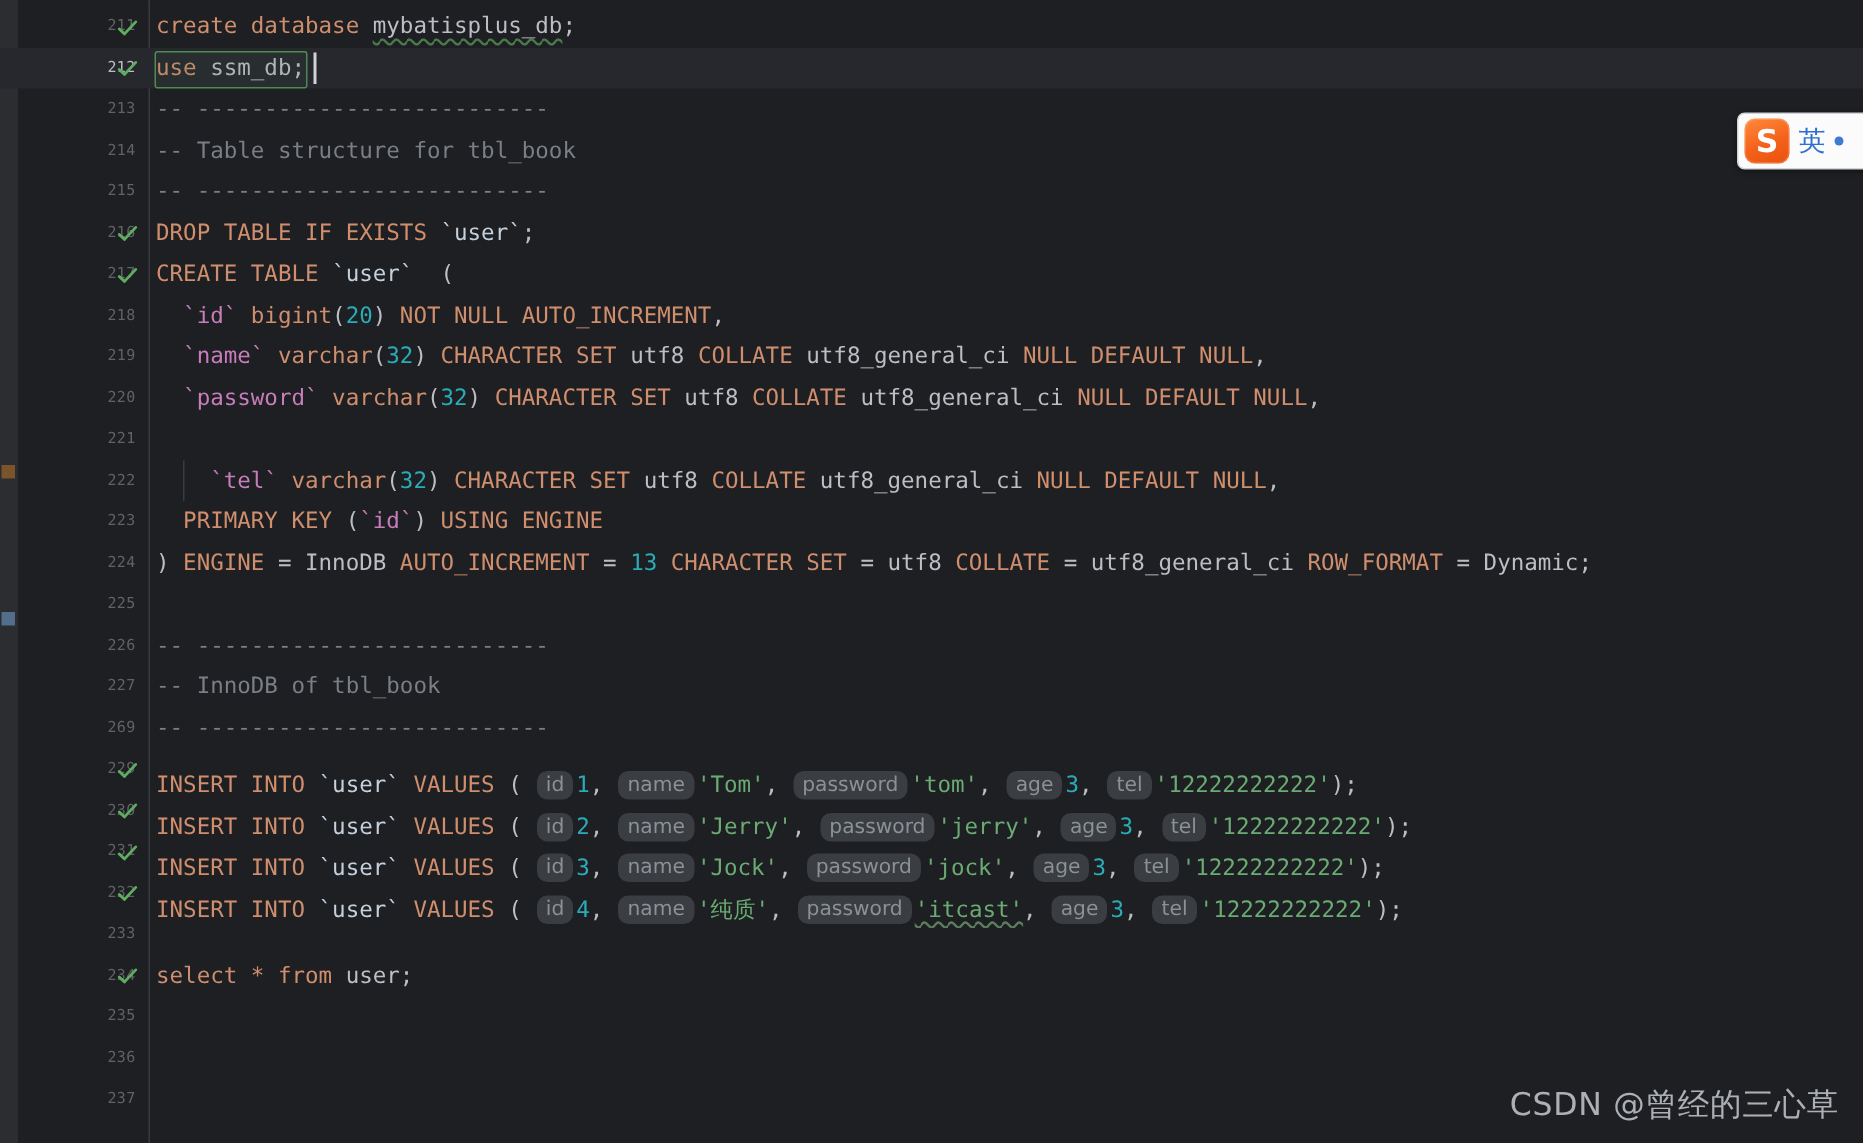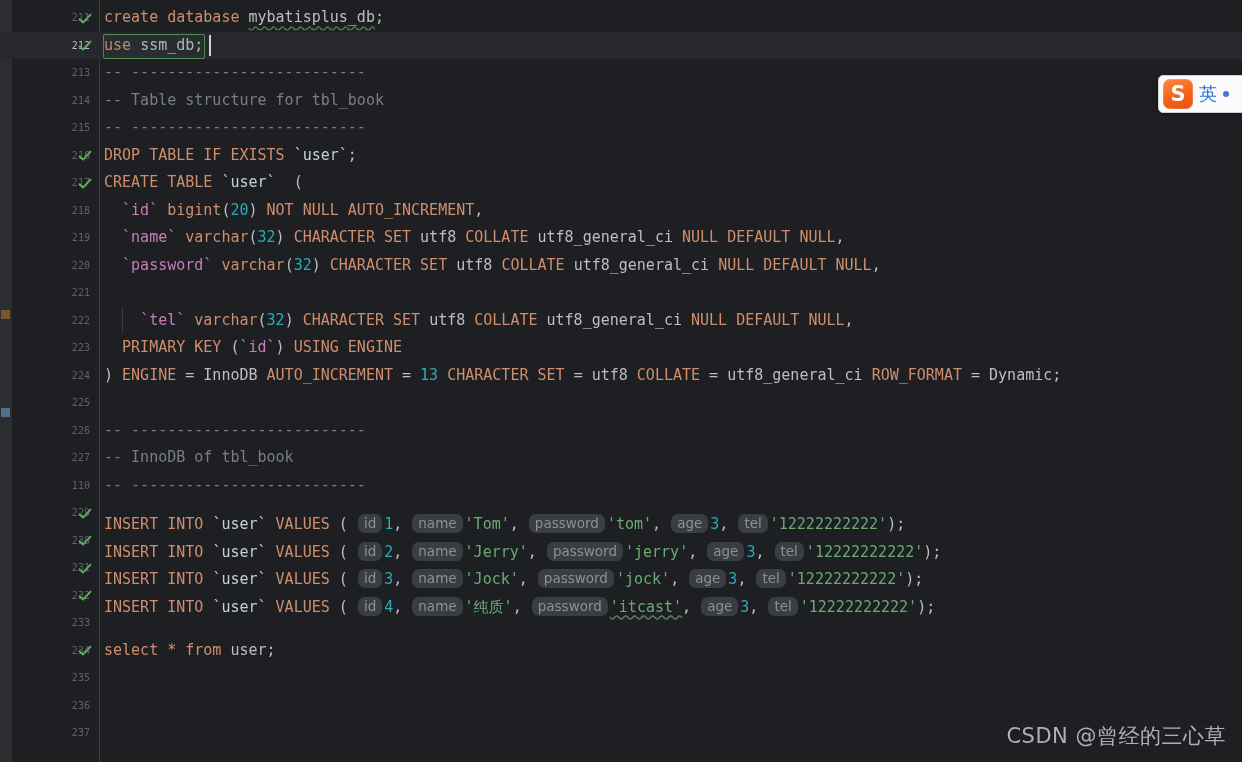--- a/index.html
+++ b/index.html
@@ -243,21 +243,21 @@
       </div>
       <div class="row" style="top: 416.5px;">
         <div class="ln" style="width: 58px; right: auto; left: 12px;">226</div>
         <div class="code" style="left: 104px;"><span class="cmt">-- --------------------------</span></div>
       </div>
       <div class="row" style="top: 444px;">
         <div class="ln" style="width: 58px; right: auto; left: 12px;">227</div>
         <div class="code" style="left: 104px;"><span class="cmt">-- InnoDB of tbl_book</span></div>
       </div>
       <div class="row" style="top: 471.5px;">
-        <div class="ln" style="width: 58px; right: auto; left: 12px;">110</div>
+        <div class="ln" style="width: 58px; right: auto; left: 12px;">269</div>
         <div class="code" style="left: 104px;"><span class="cmt">-- --------------------------</span></div>
       </div>
       <div class="row" style="top: 499px;">
         <div class="ln" style="width: 58px; right: auto; left: 12px;">229</div>
         <div class="check" style="left: 76px; right: auto;"><svg width="14" height="14" viewBox="0 0 14 14" aria-hidden="true">
             <path d="M1.5 7.3 L5 10.6 L12.5 2.6" fill="none" stroke="#5fad5f" stroke-width="1.9" stroke-linecap="round" stroke-linejoin="round"></path>
           </svg></div>
         <div class="code" style="left: 104px;"><span class="kw">INSERT</span> <span class="kw">INTO</span> <span class="tbl">`user`</span> <span class="kw">VALUES</span> <span class="punc">(</span> <span class="hint">id</span><span class="num">1</span><span class="punc">,</span> <span class="hint">name</span><span class="str">'Tom'</span><span class="punc">,</span> <span class="hint">password</span><span class="str">'tom'</span><span class="punc">,</span> <span class="hint">age</span><span class="num">3</span><span class="punc">,</span> <span class="hint">tel</span><span class="str">'12222222222'</span><span class="punc">);</span></div>
       </div>
       <div class="row" style="top: 526.5px;">

